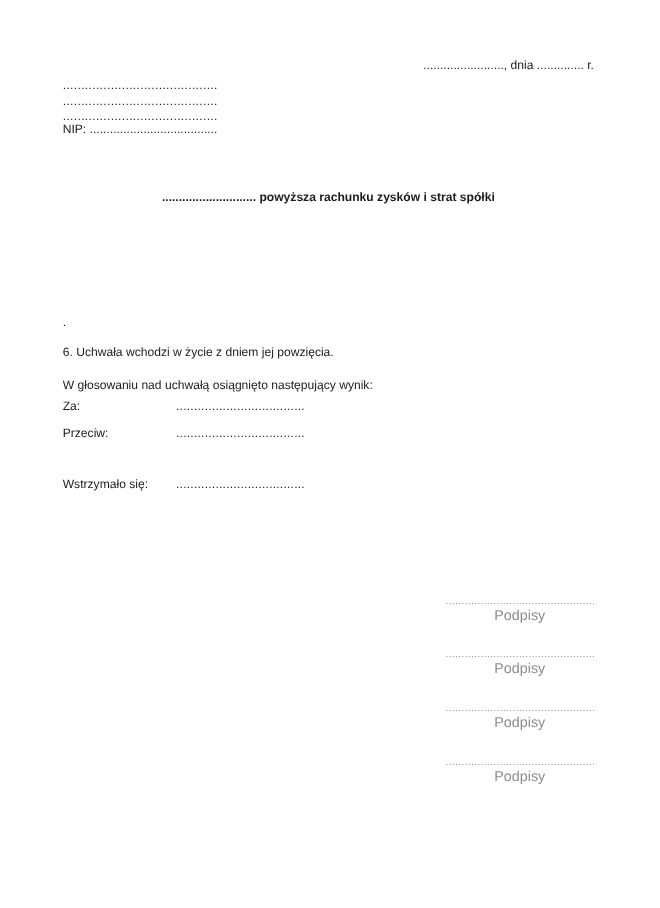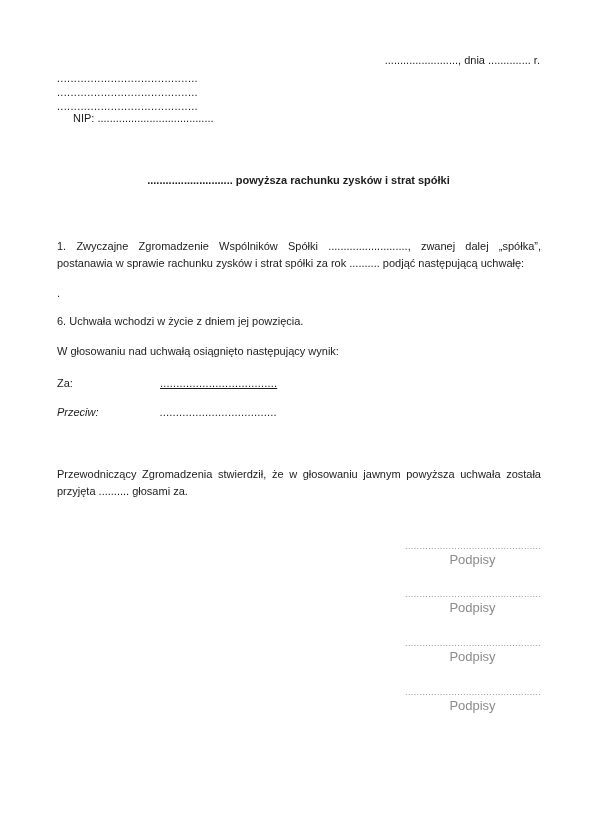--- a/index.html
+++ b/index.html
@@ -30,21 +30,20 @@
     top: 71px;
     left: 57px;
     line-height: 14px;
     letter-spacing: 0.3px;
   }
   .address-line { white-space: nowrap; }
   .nip-line {
     top: 112px;
     left: 57px;
     white-space: nowrap;
-    margin-left: 16px;
   }
 
   .doc-title {
     top: 172px;
     left: 57px;
     width: 483px;
     text-align: center;
     font-weight: bold;
     line-height: 17.5px;
   }
@@ -64,22 +63,22 @@
   .vote-row {
     left: 57px;
     width: 484px;
     white-space: nowrap;
   }
   .vote-row .vote-label {
     display: inline-block;
     width: 103px;
   }
   .vote-row .vote-dots { letter-spacing: 0.2px; }
-  .vote-za   { top: 377px; text-decoration: underline; }
-  .vote-przeciw { top: 406px; font-style: italic; }
+  .vote-za   { top: 364px; }
+  .vote-przeciw { top: 388px; }
   .vote-wstrzymalo { top: 435px; }
 
   .sig-block {
     left: 405px;
     width: 135px;
     text-align: center;
     color: #8c8c8c;
   }
   .sig-dots {
     display: block;
@@ -112,36 +111,37 @@
     <div class="address-line">..........................................</div>
     <div class="address-line">..........................................</div>
   </div>
 
   <div class="abs nip-line">NIP: ......................................</div>
 
   <div class="abs doc-title">
     <div>............................ powyższa rachunku zysków i strat spółki</div>
   </div>
 
-  <div class="abs para para1 justify">1. Zwyczajne Zgromadzenie Wspólników Spółki .........................., zwanej dalej „spółka”, postanawia w sprawie rachunku zysków i strat spółki za rok .......... podjąć następującą uchwałę:</div>
 
   <div class="abs para dot-line">.</div>
 
   <div class="abs para para2">6. Uchwała wchodzi w życie z dniem jej powzięcia.</div>
 
   <div class="abs para para3">W głosowaniu nad uchwałą osiągnięto następujący wynik:</div>
 
   <div class="abs vote-row vote-za">
     <span class="vote-label">Za:</span><span class="vote-dots">....................................</span>
   </div>
   <div class="abs vote-row vote-przeciw">
     <span class="vote-label">Przeciw:</span><span class="vote-dots">....................................</span>
   </div>
+  <div class="abs vote-row vote-wstrzymalo">
+    <span class="vote-label">Wstrzymało się:</span><span class="vote-dots">....................................</span>
+  </div>
 
-  <div class="abs para para4 justify">Przewodniczący Zgromadzenia stwierdził, że w głosowaniu jawnym powyższa uchwała została przyjęta .......... głosami za.</div>
 
   <div class="abs sig-block sig-1">
     <span class="sig-dots">......................................................</span>
     <span class="sig-label">Podpisy</span>
   </div>
   <div class="abs sig-block sig-2">
     <span class="sig-dots">......................................................</span>
     <span class="sig-label">Podpisy</span>
   </div>
   <div class="abs sig-block sig-3">

